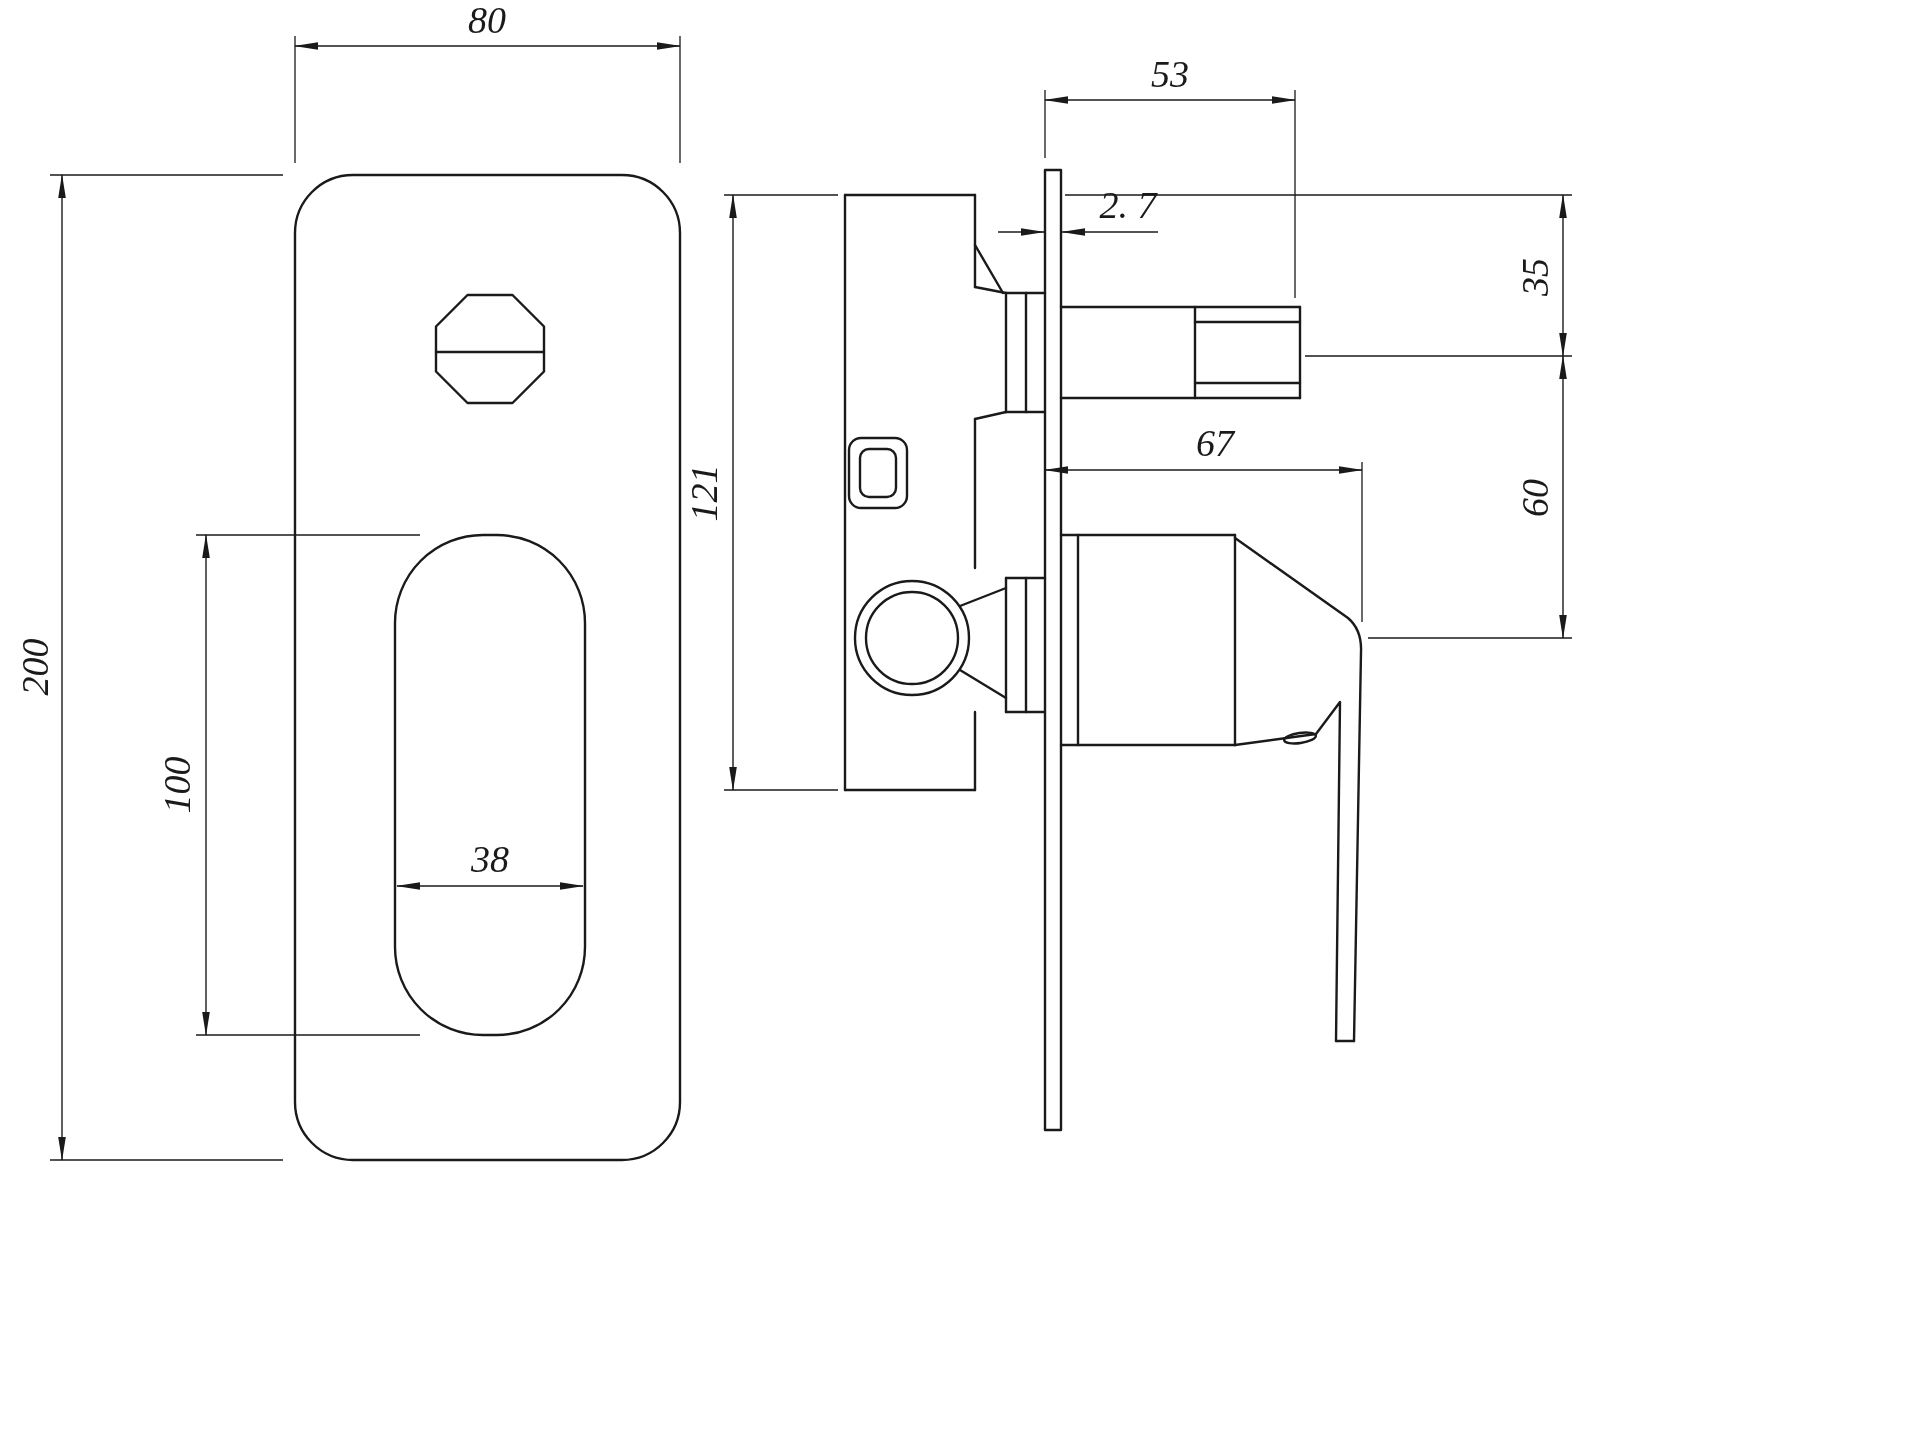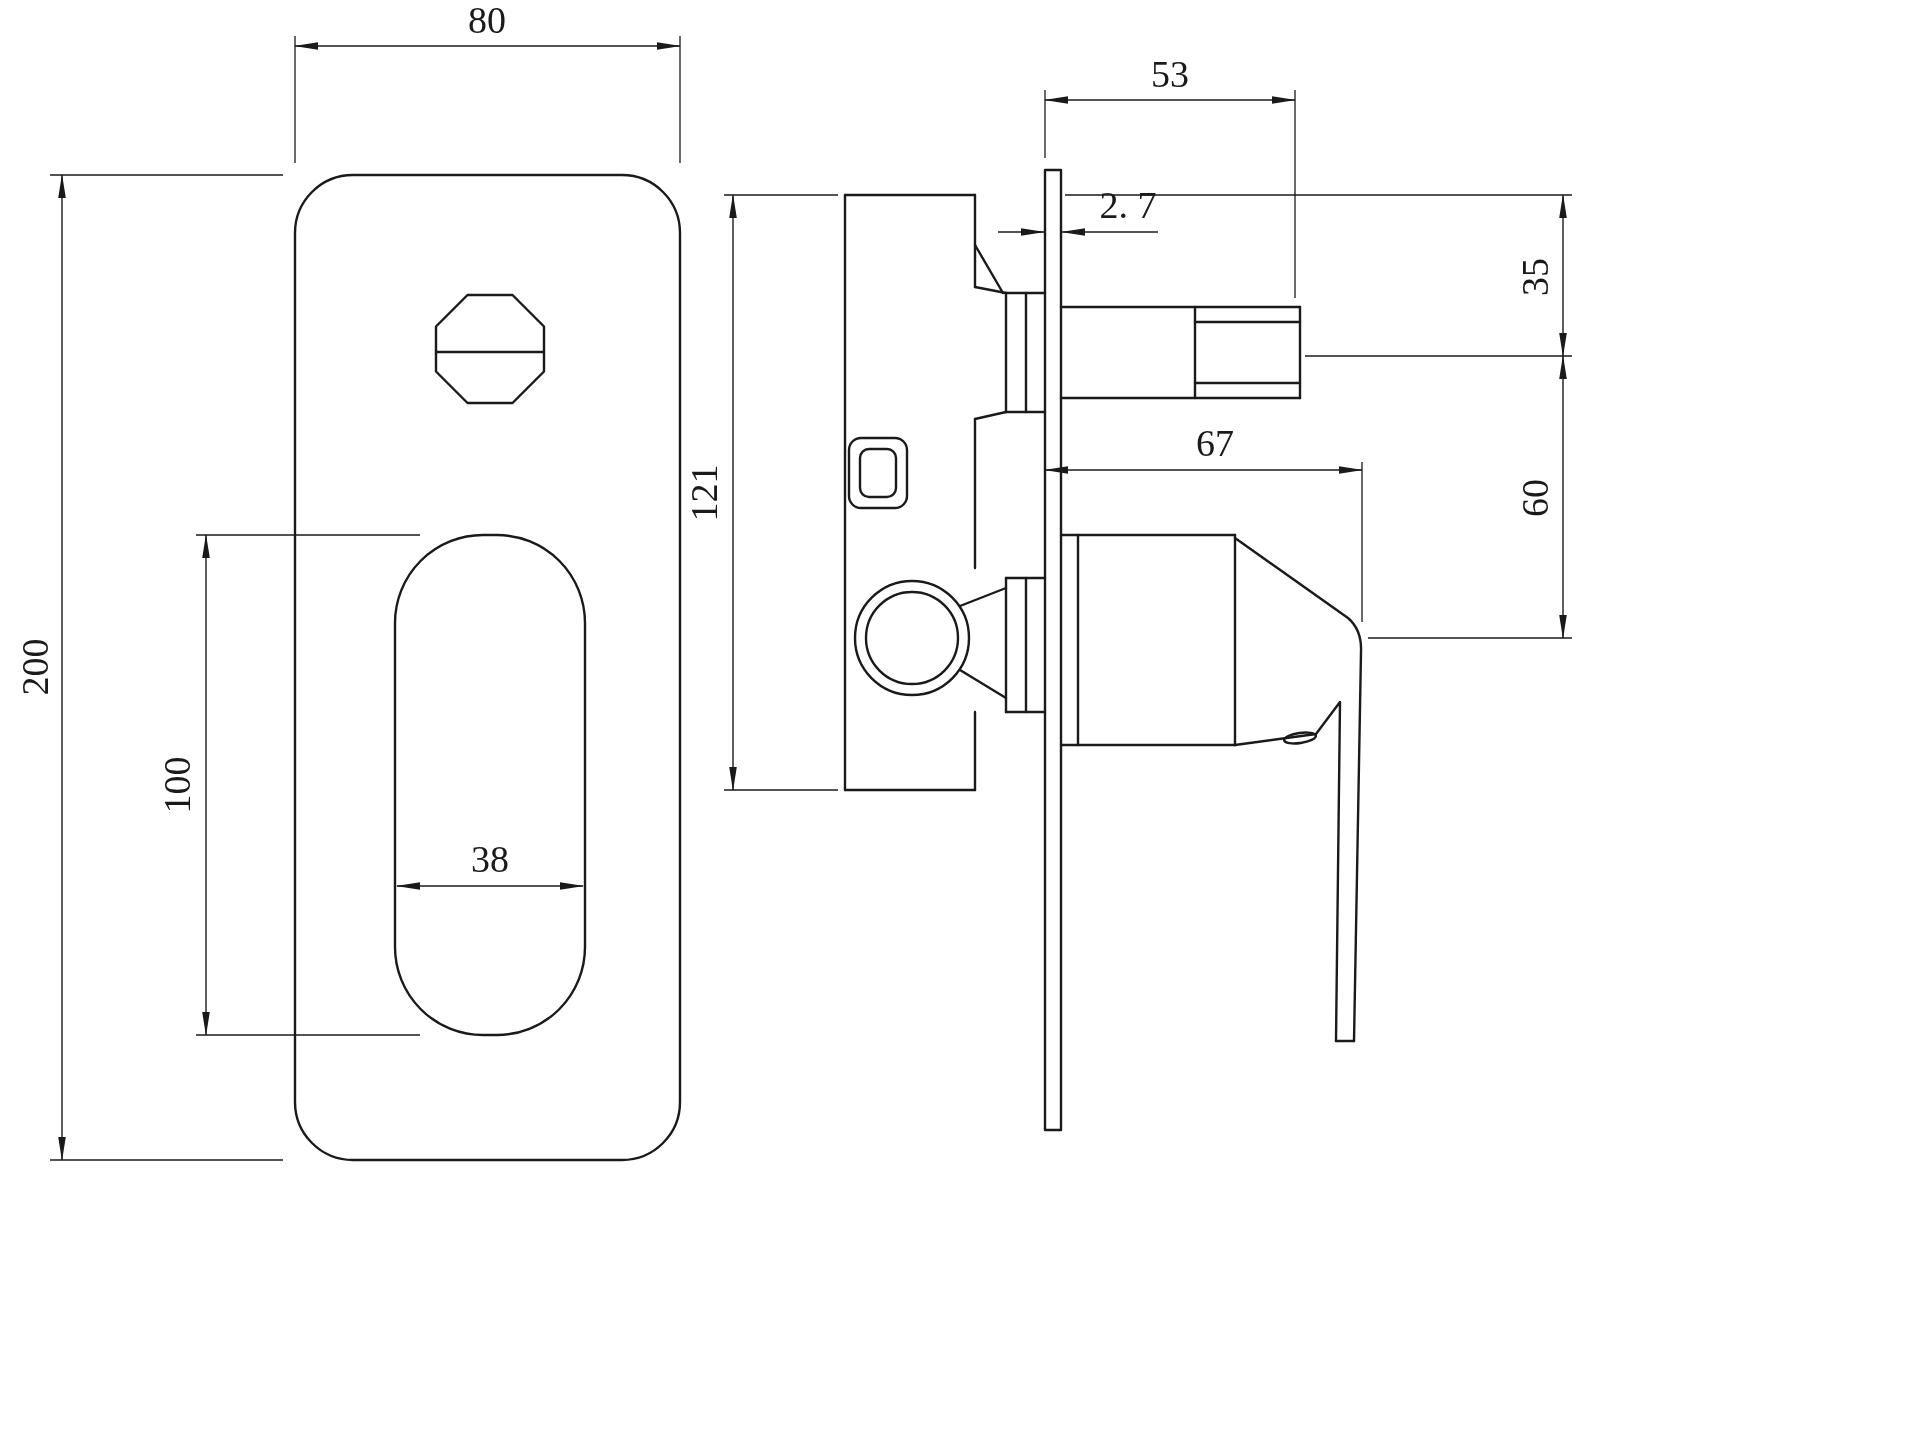--- a/index.html
+++ b/index.html
@@ -5,20 +5,21 @@
   html, body {
     margin: 0;
     padding: 0;
     background: #ffffff;
   }
   .stage {
     width: 1924px;
     height: 1446px;
     background: #ffffff;
     position: relative;
+    font-style: italic;
   }
   svg { display: block; }
   .obj {
     stroke: #1a1a1a;
     stroke-width: 2.4;
     fill: none;
     stroke-linecap: round;
     stroke-linejoin: round;
   }
   .dim {

